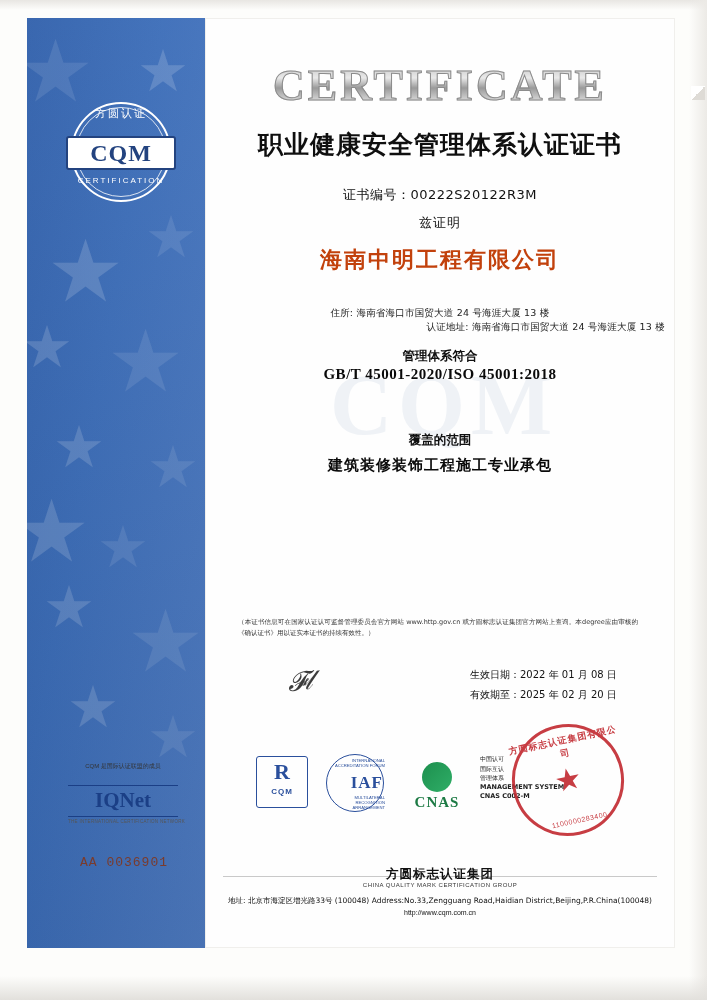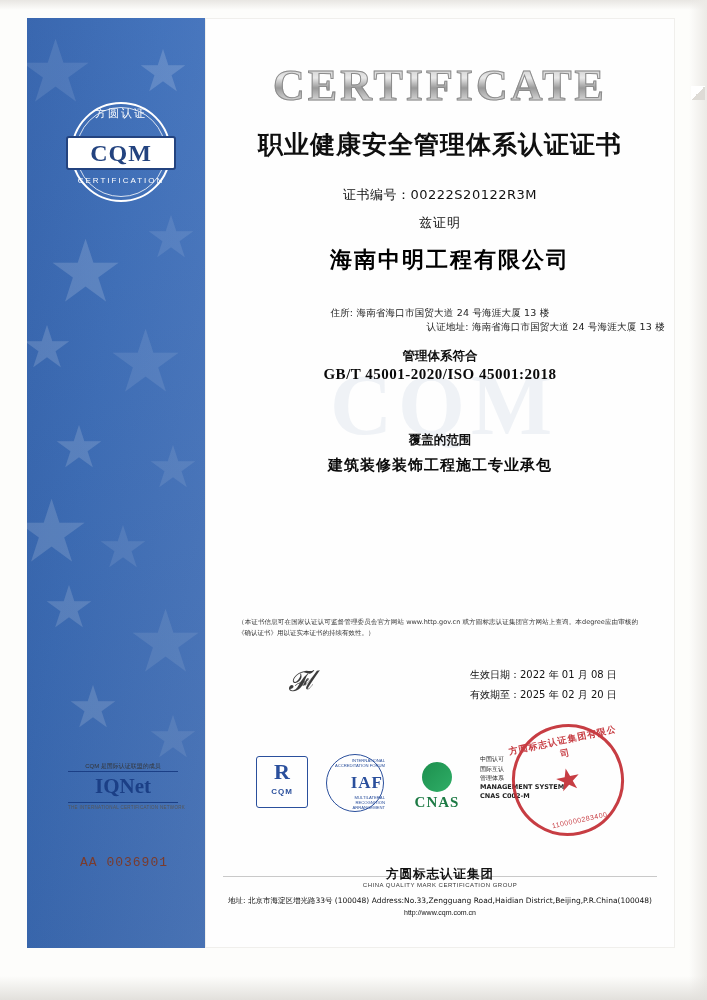--- a/index.html
+++ b/index.html
@@ -152,21 +152,21 @@
     width: 110px;
     text-align: center;
   }
   .iqnet .iq-cn {
     font-size: 6px;
     color: #333;
     letter-spacing: 0px;
     white-space: nowrap;
   }
   .iqnet .iq-main {
-    margin-top: 0;
+    margin-top: 14px;
     border-top: 1px solid #1b3f86;
     border-bottom: 1px solid #1b3f86;
     padding: 2px 0 3px;
     font-family: "Liberation Serif", serif;
     font-size: 21px;
     font-weight: bold;
     color: #1b3f86;
     letter-spacing: 0px;
   }
   .iqnet .iq-tag {
@@ -233,27 +233,27 @@
     width: 450px;
     text-align: center;
     font-family: "DejaVu Serif", serif;
     font-size: 13px;
     color: #111;
     letter-spacing: 1px;
   }
 
   .company {
     position: absolute;
-    left: 225px; top: 245px;
+    left: 215px; top: 245px;
     width: 450px;
     text-align: center;
     font-family: "DejaVu Serif", serif;
     font-size: 22px;
     font-weight: bold;
-    color: #000000;
+    color: #c2410c;
     letter-spacing: 2px;
   }
 
   .meta-line {
     position: absolute;
     left: 215px;
     width: 450px;
     text-align: center;
     font-family: "DejaVu Sans", sans-serif;
     font-size: 9.5px;

